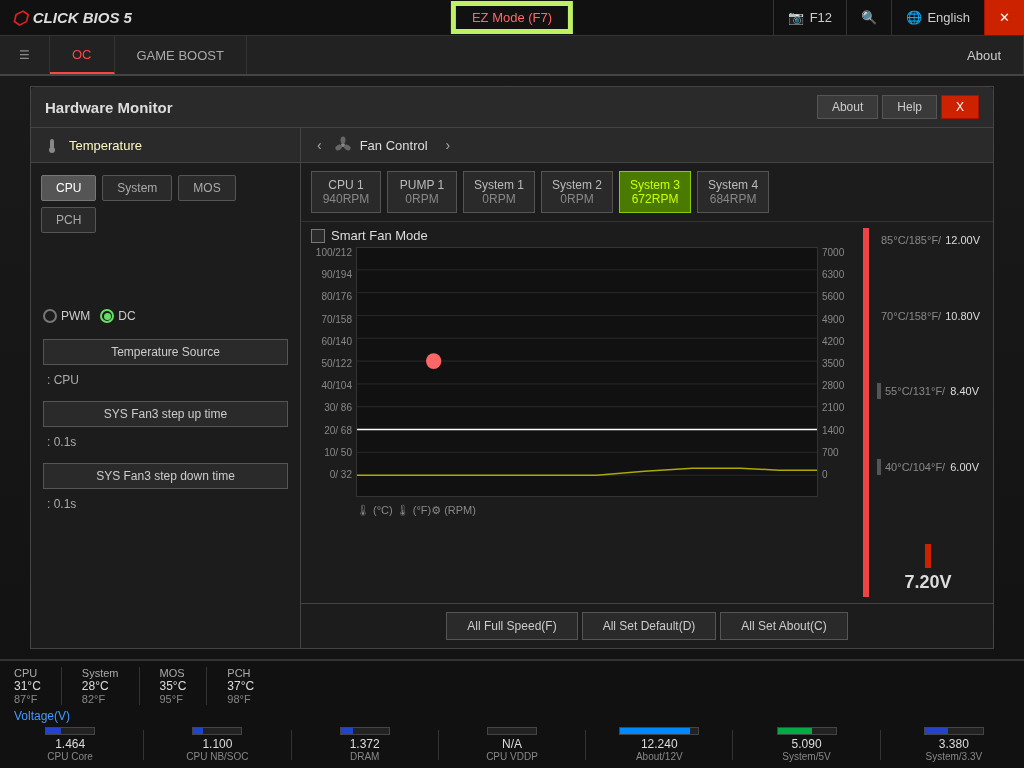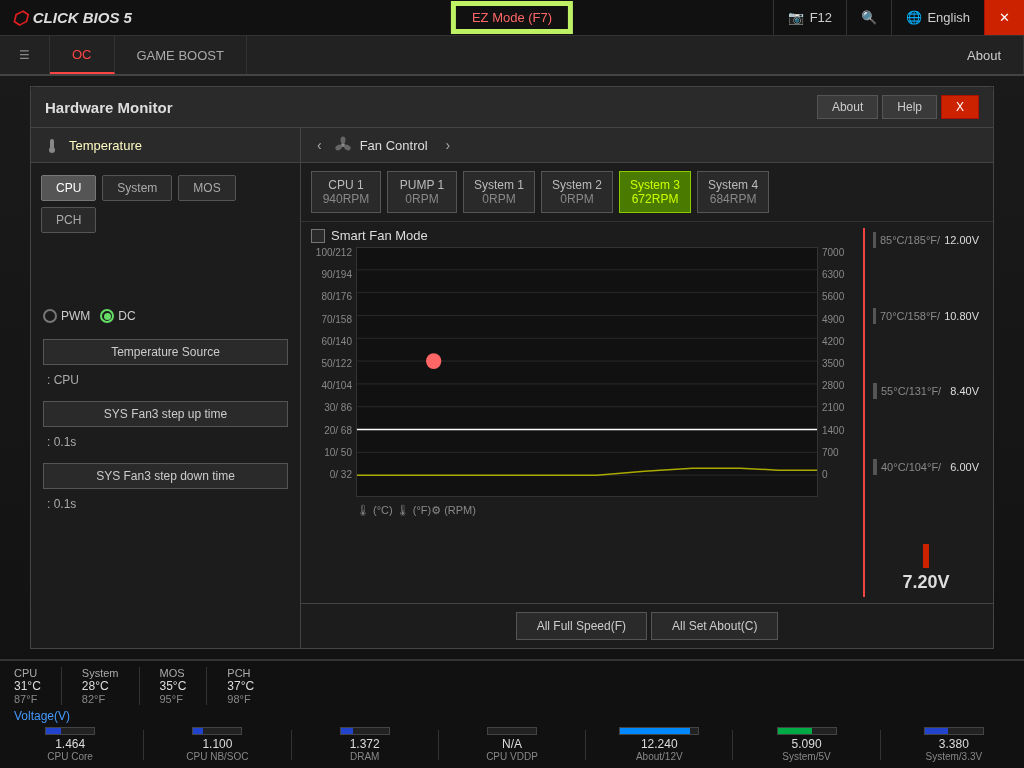--- a/index.html
+++ b/index.html
@@ -397,21 +397,21 @@
       font-size: 11px;
     }
 
     
     #voltage-side {
       width: 120px;
       display: flex;
       flex-direction: column;
       justify-content: space-between;
       padding: 4px 4px 4px 8px;
-      border-left: 2px solid #ef4444;
+      border-left: 6px solid #ef4444;
       gap: 32px;
     }
     .voltage-row {
       display: flex;
       align-items: center;
       gap: 4px;
       font-size: 11px;
     }
     .voltage-bar {
       width: 4px;
@@ -741,20 +741,21 @@
             </div>
             <div class="voltage-highlight">
               <div class="voltage-bar active" style="width:6px; height:24px; margin: 0 auto 4px;"></div>
               <span>7.20V</span>
             </div>
           </div>
         </div>
 
         <div id="bottom-buttons">
           <button class="bottom-btn">All Full Speed(F)</button>
+          <button class="bottom-btn">All Set Default(D)</button>
           <button class="bottom-btn">All Set About(C)</button>
         </div>
       </div>
     </div>
   </div>
 
   <div id="lower-section">
     <div id="temp-readouts">
       <div class="temp-readout-item">
         <span class="temp-readout-name">CPU</span>

